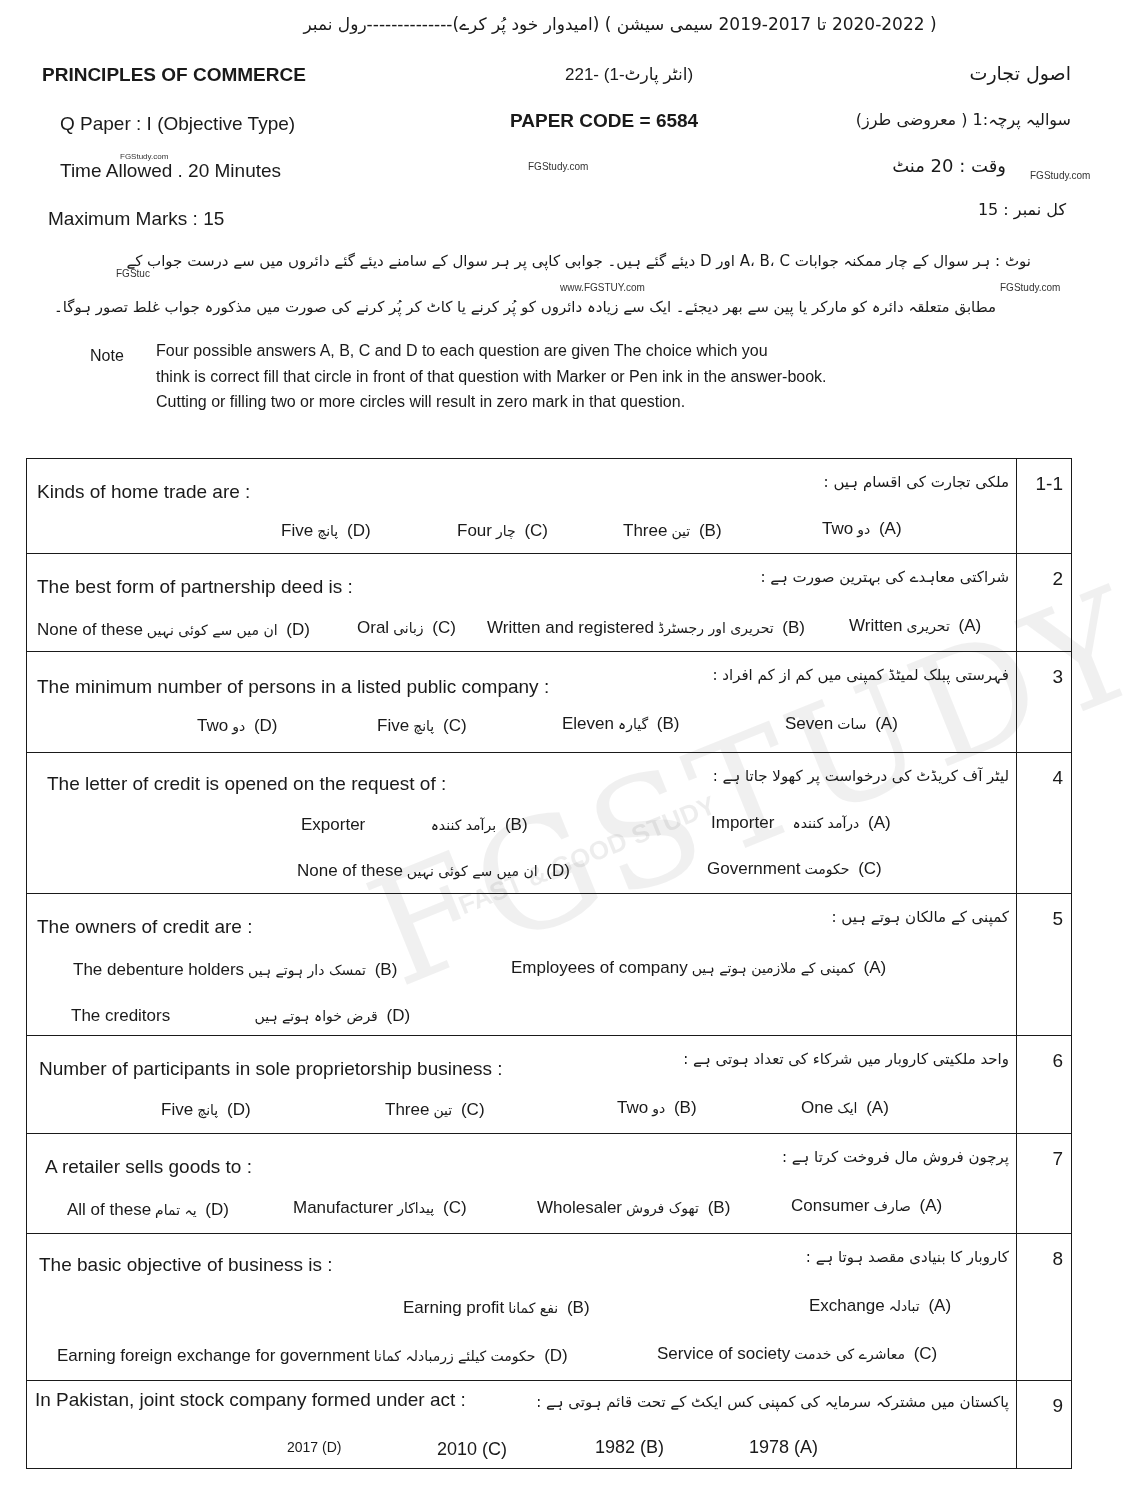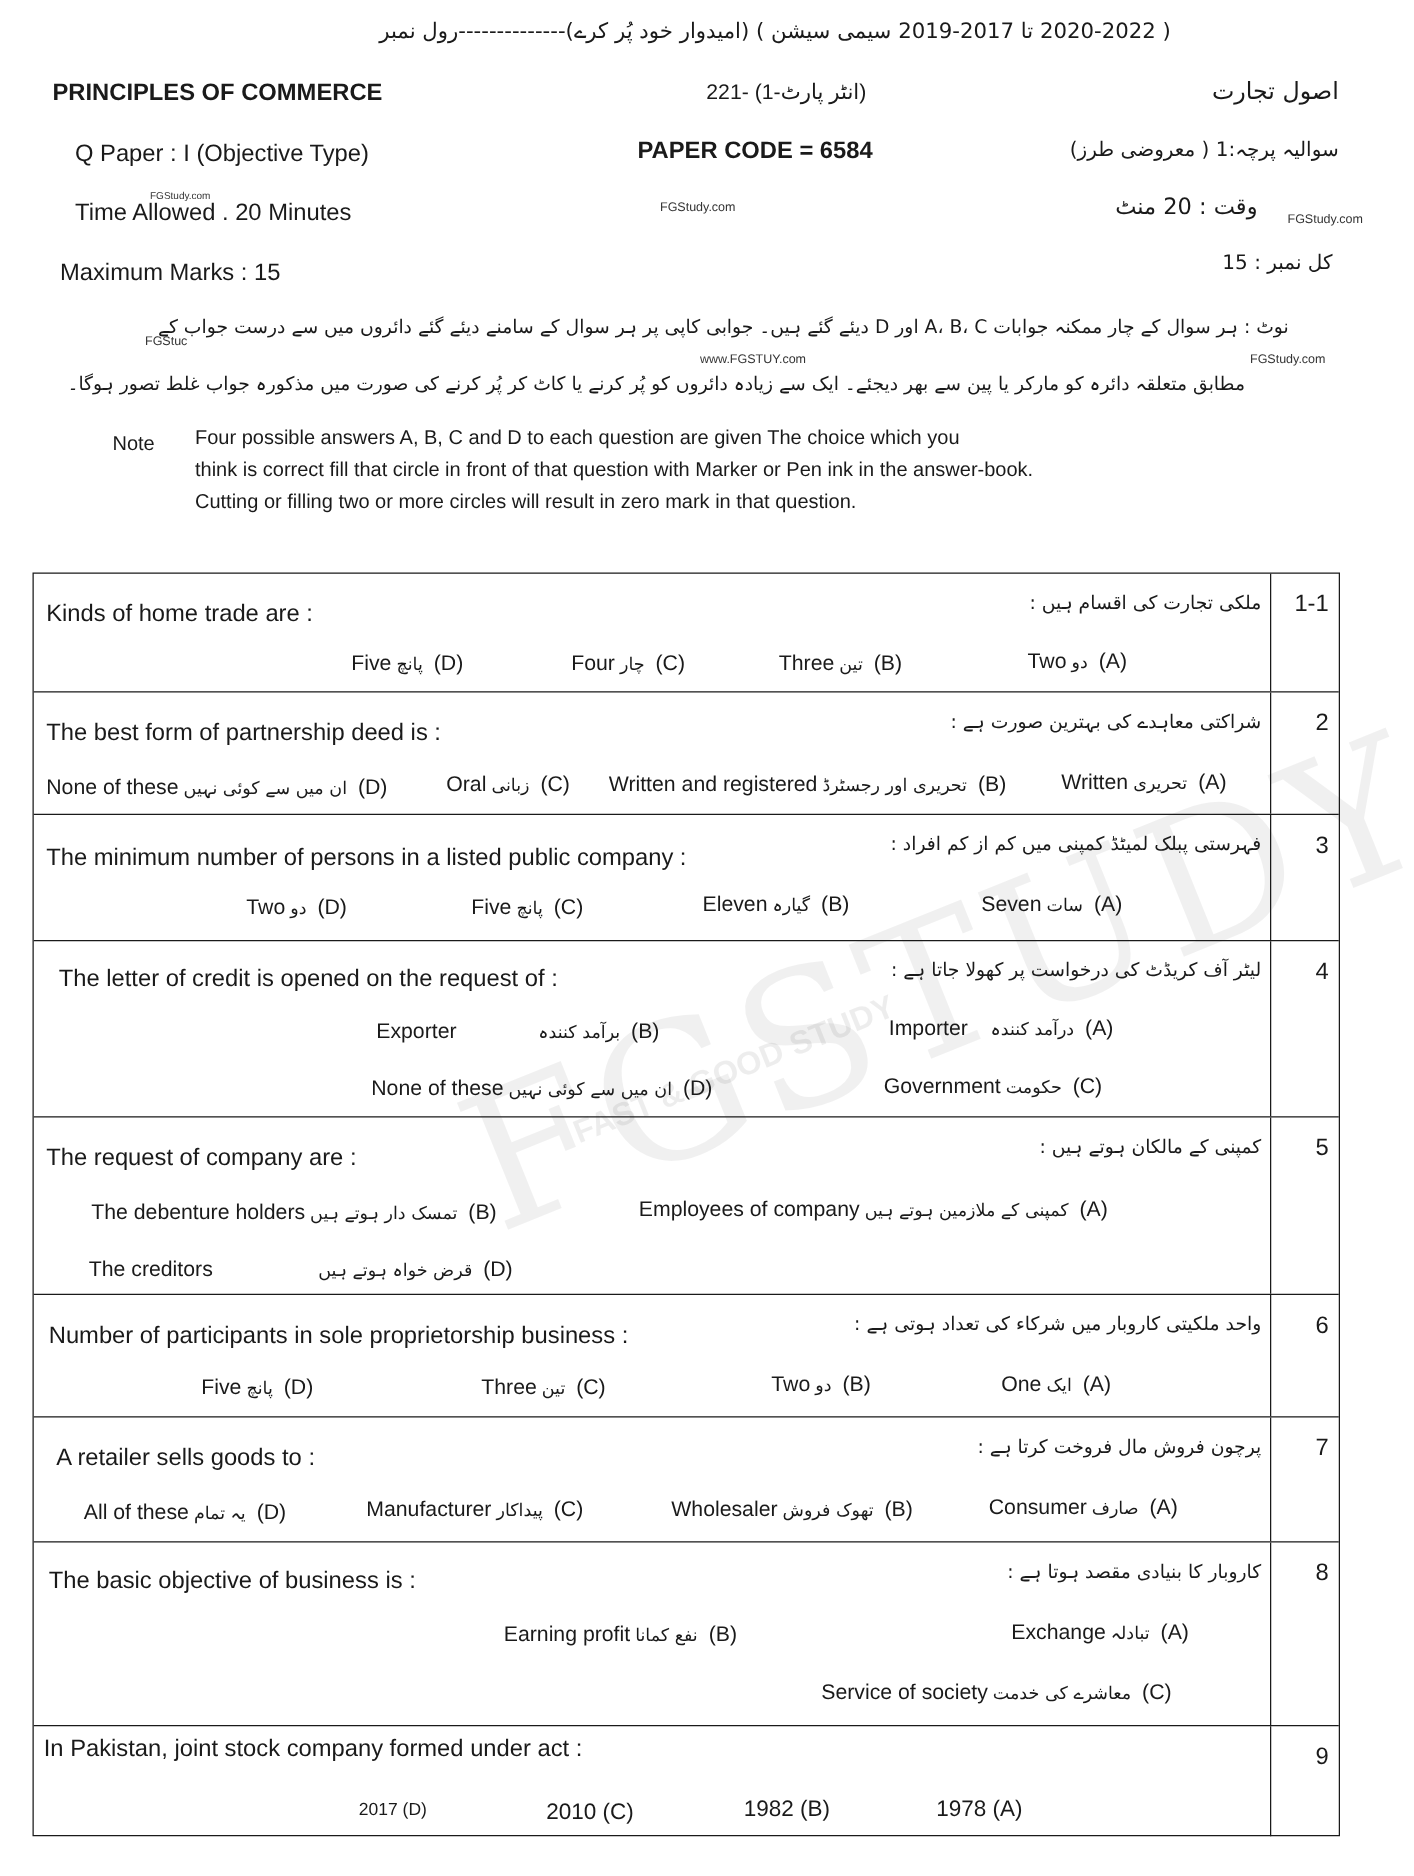--- a/index.html
+++ b/index.html
@@ -127,21 +127,21 @@
     <div class="opt" style="left:274px; top:62px;"><span>Exporter</span> &nbsp;&nbsp;&nbsp;&nbsp;&nbsp;&nbsp;&nbsp;&nbsp;&nbsp;&nbsp;&nbsp;&nbsp;<span class="ur">برآمد کنندہ</span> <span>(B)</span></div>
     <div class="opt" style="left:684px; top:60px;"><span>Importer</span> &nbsp;&nbsp;<span class="ur">درآمد کنندہ</span> <span>(A)</span></div>
     <div class="opt" style="left:270px; top:108px;"><span>None of these</span><span class="ur">ان میں سے کوئی نہیں</span> <span>(D)</span></div>
     <div class="opt" style="left:680px; top:106px;"><span>Government</span><span class="ur">حکومت</span> <span>(C)</span></div>
   </div>
 
   <div class="row" style="top:435px; height:142px;">
     <div class="num-col">
         <span class="num">5</span>
       </div>
-    <span class="q-en" style="top:22px;">The request of company are :</span>
+    <span class="q-en" style="top:22px;">The owners of credit are :</span>
     <span class="q-ur urdu" style="top:14px;">کمپنی کے مالکان ہوتے ہیں :</span>
     <div class="opt" style="left:46px; top:66px;"><span>The debenture holders</span><span class="ur">تمسک دار ہوتے ہیں</span> <span>(B)</span></div>
     <div class="opt" style="left:484px; top:64px;"><span>Employees of company</span><span class="ur">کمپنی کے ملازمین ہوتے ہیں</span> <span>(A)</span></div>
     <div class="opt" style="left:44px; top:112px;"><span>The creditors</span> &nbsp;&nbsp;&nbsp;&nbsp;&nbsp;&nbsp;&nbsp;&nbsp;&nbsp;&nbsp;&nbsp;&nbsp;&nbsp;&nbsp;&nbsp;&nbsp;<span class="ur">قرض خواہ ہوتے ہیں</span> <span>(D)</span></div>
   </div>
 
   <div class="row" style="top:577px; height:98px;">
     <div class="num-col">
         <span class="num">6</span>
       </div>
@@ -166,27 +166,29 @@
   </div>
 
   <div class="row" style="top:775px; height:147px;">
     <div class="num-col">
         <span class="num">8</span>
       </div>
     <span class="q-en" style="left:12px; top:20px;">The basic objective of business is :</span>
     <span class="q-ur urdu" style="top:14px;">کاروبار کا بنیادی مقصد ہوتا ہے :</span>
     <div class="opt" style="left:376px; top:64px;"><span>Earning profit</span><span class="ur">نفع کمانا</span> <span>(B)</span></div>
     <div class="opt" style="left:782px; top:62px;"><span>Exchange</span><span class="ur">تبادلہ</span> <span>(A)</span></div>
+    <div class="opt" style="left:30px; top:112px;"><span>Earning foreign exchange for government</span><span class="ur">حکومت کیلئے زرمبادلہ کمانا</span> <span>(D)</span></div>
     <div class="opt" style="left:630px; top:110px;"><span>Service of society</span><span class="ur">معاشرے کی خدمت</span> <span>(C)</span></div>
   </div>
 
   <div class="row" style="top:922px; height:88px;">
     <div class="num-col">
         <span class="num">9</span>
       </div>
     <span class="q-en" style="left:8px; top:8px;">In Pakistan, joint stock company formed under act :</span>
+    <span class="q-ur urdu" style="top:12px;">پاکستان میں مشترکہ سرمایہ کی کمپنی کس ایکٹ کے تحت قائم ہوتی ہے :</span>
     <div class="opt" style="left:260px; top:58px; font-size:14px;"><span>2017</span> <span>(D)</span></div>
     <div class="opt" style="left:410px; top:58px; font-size:18px;"><span>2010</span> <span>(C)</span></div>
     <div class="opt" style="left:568px; top:56px; font-size:18px;"><span>1982</span> <span>(B)</span></div>
     <div class="opt" style="left:722px; top:56px; font-size:18px;"><span>1978</span> <span>(A)</span></div>
   </div>
 
 </div>
 
 </body></html>

